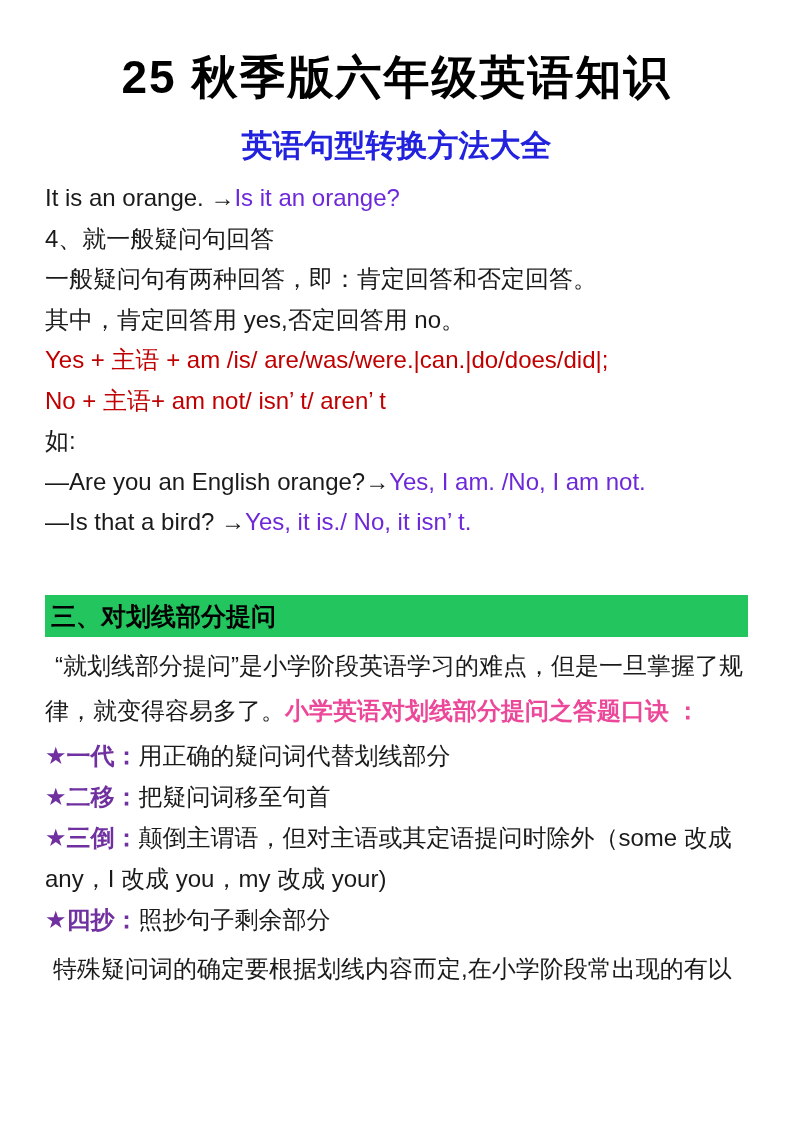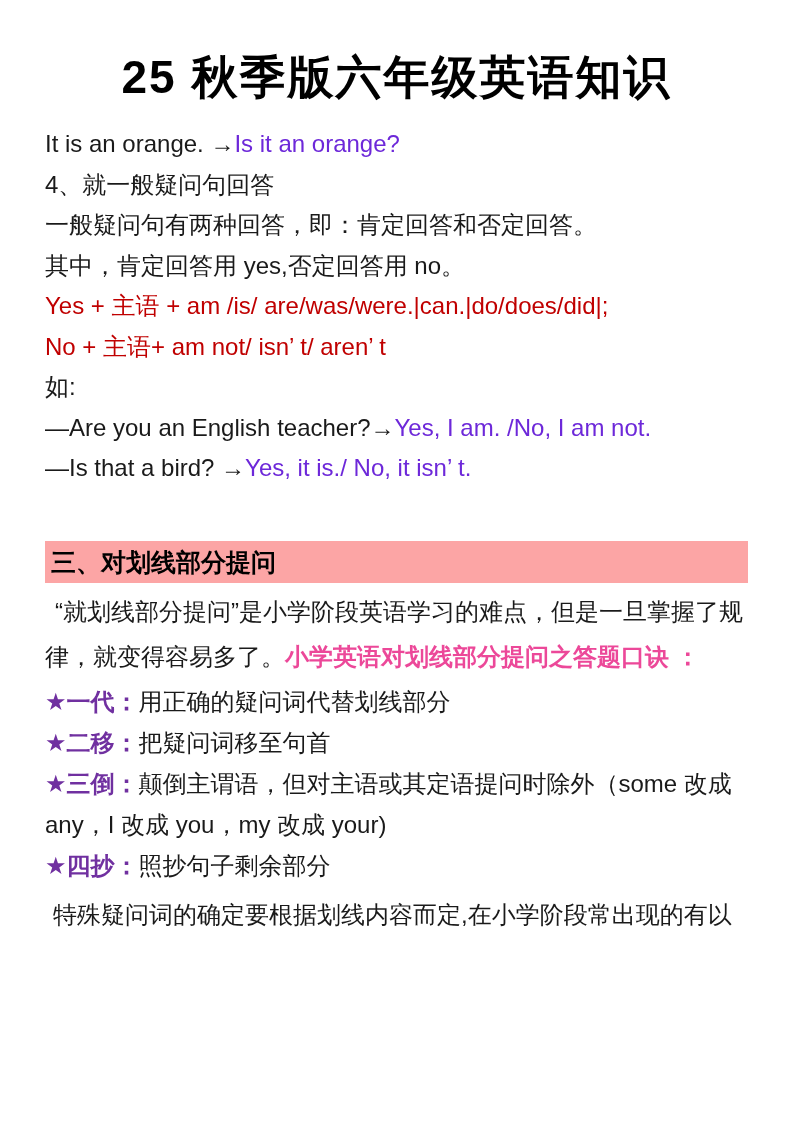--- a/index.html
+++ b/index.html
@@ -35,21 +35,21 @@
     margin: 0;
     font-size: 24px;
     line-height: 40.5px;
     white-space: nowrap;
   }
   .blue  { color: #6d28d9; }
   .red   { color: #C00000; }
   .purple{ color: #7030A0; font-weight: 700; }
   .section-heading {
     margin: 52px 0 6px 0;
-    background: #fca5a5;
+    background: #22c55e;
     font-size: 25px;
     line-height: 42px;
     font-weight: 800;
     color: #000000;
     padding-left: 6px;
   }
   .para {
     margin: 0 0 2px 0;
     font-size: 24px;
     line-height: 45px;
@@ -67,37 +67,38 @@
     line-height: 41px;
   }
 </style>
 </head>
 <body>
 
 <div class="page">
 
   <h1 class="doc-title">25 秋季版六年级英语知识</h1>
 
+  <h2 class="doc-subtitle">英语句型转换方法大全</h2>
 
   <p class="bl"><span>It is an orange. →</span><span class="blue">Is it an orange?</span></p>
 
   <p class="bl">4、就一般疑问句回答</p>
 
   <p class="bl">一般疑问句有两种回答，即：肯定回答和否定回答。</p>
 
   <p class="bl">其中，肯定回答用 yes,否定回答用 no。</p>
 
 
   <p class="bl red">Yes + 主语 + am /is/ are/was/were.|can.|do/does/did|;</p>
 
   <p class="bl red">No + 主语+ am not/ isn’ t/ aren’ t</p>
 
   <p class="bl">如:</p>
 
-  <p class="bl"><span>—Are you an English teacher?→</span><span class="blue">Yes, I am. /No, I am not.</span></p>
+  <p class="bl"><span>—Are you an English orange?→</span><span class="blue">Yes, I am. /No, I am not.</span></p>
 
   <p class="bl"><span>—Is that a bird? →</span><span class="blue">Yes, it is./ No, it isn’ t.</span></p>
 
   <div class="section-heading">三、对划线部分提问</div>
 
   <p class="para"><span>“就划线部分提问”是小学阶段英语学习的难点，但是一旦掌握了规律，就变得容易多了。</span><span class="bold-run">小学英语对划线部分提问之答题口诀 ：</span></p>
 
   <p class="rule"><span class="purple">★一代：</span><span>用正确的疑问词代替划线部分</span></p>
 
   <p class="rule"><span class="purple">★二移：</span><span>把疑问词移至句首</span></p>

